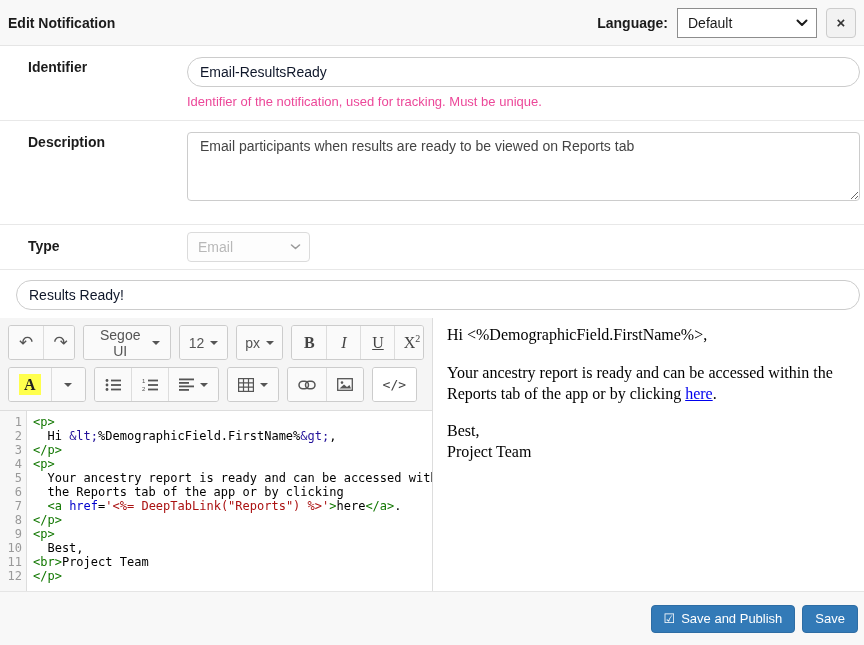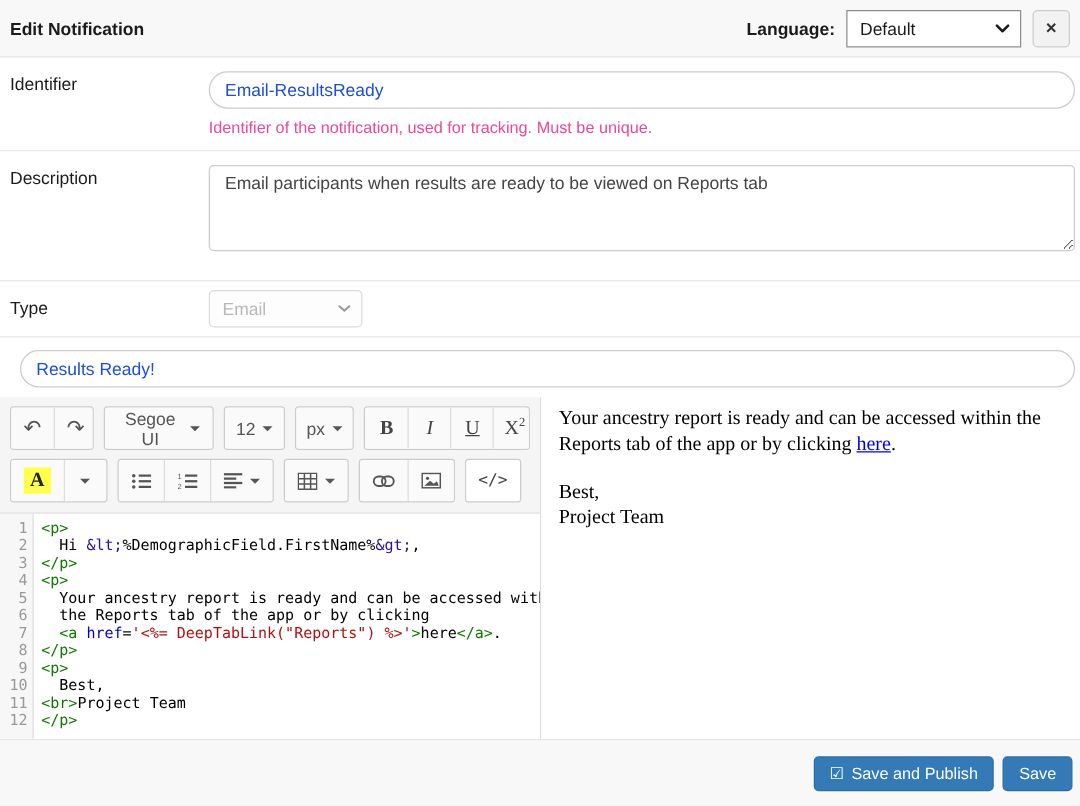--- a/index.html
+++ b/index.html
@@ -24,29 +24,29 @@
     background:#fff; padding:0 30px 0 10px; font:14px "Liberation Sans",sans-serif; color:#1b1b1b;
   }
   .chev { position:absolute; right:9px; top:50%; transform:translateY(-50%); pointer-events:none; }
   .close-btn {
     width:30px; height:30px; border:1px solid #ccc; border-radius:4px;
     background:#f2f2f2; color:#333; font-weight:bold; font-size:15px;
     display:flex; align-items:center; justify-content:center; cursor:pointer; line-height:1;
   }
   
   .row { display:flex; border-bottom:1px solid #e8e8e8; padding-right:4px; }
-  .row-label { width:167px; flex-shrink:0; padding:13px 0 0 8px; font-weight:normal; color:#1b1b1b; }
+  .row-label { width:167px; flex-shrink:0; padding:13px 0 0 8px; font-weight:bold; color:#1b1b1b;margin-left:20px; }
   .row-ctl { flex:1; }
   #row-identifier { height:75px; } #row-identifier .row-ctl { padding-top:11px; }
   #row-description { height:104px; } #row-description .row-ctl { padding-top:11px; }
   #row-type { height:45px; } #row-type .row-ctl { padding-top:7px; }
   #row-subject { height:48px; } #row-subject .row-ctl { padding-top:10px;padding-left:16px; }
   .text-input {
     width:100%; height:30px; border:1px solid #ccc; border-radius:15px;
-    padding:0 12px; font:14px "Liberation Sans",sans-serif; color:#1d4ed8; background:#fff;
+    padding:0 12px; font:14px "Liberation Sans",sans-serif; color:#0f172a; background:#fff;
   }
   .help-text { color:#ec4899; font-size:13px; margin-top:7px; }
   textarea.desc {
     width:100%; height:69px; border:1px solid #ccc; border-radius:4px;
     padding:5px 12px; font:14px "Liberation Sans",sans-serif; color:#444; resize:both;
   }
   select.type {
     appearance:none; -webkit-appearance:none;
     width:123px; height:30px; border:1px solid #ccc; border-radius:4px;
     background:#fdfdfd; color:#9b9b9b; padding:0 26px 0 10px; font:14px "Liberation Sans",sans-serif;
@@ -307,20 +307,21 @@
           <div>9</div>
           <div>10</div>
           <div>11</div>
           <div>12</div>
         </div>
       <div class="code-col" id="code-col"><div><span style="color: rgb(17, 119, 0);">&lt;p&gt;</span></div><div><span style="color: rgb(0, 0, 0);">  Hi </span><span style="color: rgb(34, 17, 153);">&amp;lt;</span><span style="color: rgb(0, 0, 0);">%DemographicField.FirstName%</span><span style="color: rgb(34, 17, 153);">&amp;gt;</span><span style="color: rgb(0, 0, 0);">,</span></div><div><span style="color: rgb(17, 119, 0);">&lt;/p&gt;</span></div><div><span style="color: rgb(17, 119, 0);">&lt;p&gt;</span></div><div><span style="color: rgb(0, 0, 0);">  Your ancestry report is ready and can be accessed within</span></div><div><span style="color: rgb(0, 0, 0);">  the Reports tab of the app or by clicking</span></div><div><span style="color: rgb(0, 0, 0);">  </span><span style="color: rgb(17, 119, 0);">&lt;a</span><span style="color: rgb(0, 0, 0);"> </span><span style="color: rgb(0, 0, 204);">href</span><span style="color: rgb(0, 0, 0);">=</span><span style="color: rgb(170, 17, 17);">'&lt;%= DeepTabLink("Reports") %&gt;'</span><span style="color: rgb(17, 119, 0);">&gt;</span><span style="color: rgb(0, 0, 0);">here</span><span style="color: rgb(17, 119, 0);">&lt;/a&gt;</span><span style="color: rgb(0, 0, 0);">.</span></div><div><span style="color: rgb(17, 119, 0);">&lt;/p&gt;</span></div><div><span style="color: rgb(17, 119, 0);">&lt;p&gt;</span></div><div><span style="color: rgb(0, 0, 0);">  Best,</span></div><div><span style="color: rgb(17, 119, 0);">&lt;br&gt;</span><span style="color: rgb(0, 0, 0);">Project Team</span></div><div><span style="color: rgb(17, 119, 0);">&lt;/p&gt;</span></div></div>
     </div>
   </div>
 
   <div class="preview">
+    <p><span>Hi &lt;%DemographicField.FirstName%&gt;,</span></p>
     <p><span>Your ancestry report is ready and can be accessed within the Reports tab of the app or by clicking </span><a>here</a><span>.</span></p>
     <p><span>Best,</span><br><span>Project Team</span></p>
   </div>
 </div>
 
 <div class="ftr">
   <button class="btn-primary">
     <span class="chk">☑</span>
     <span>Save and Publish</span>
   </button>

